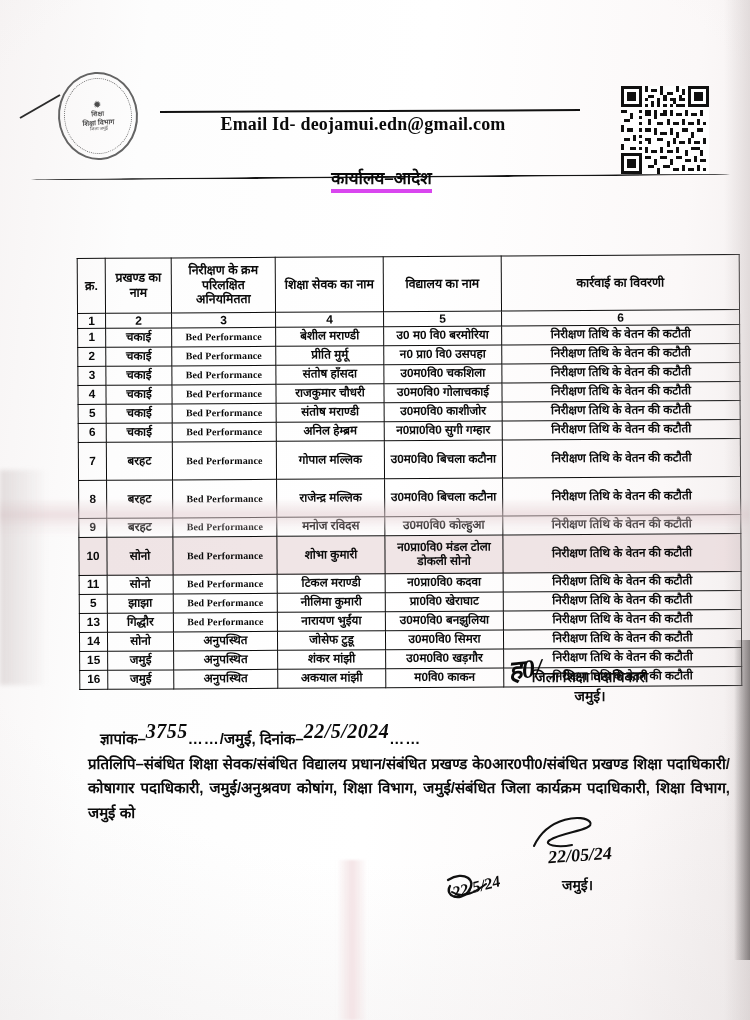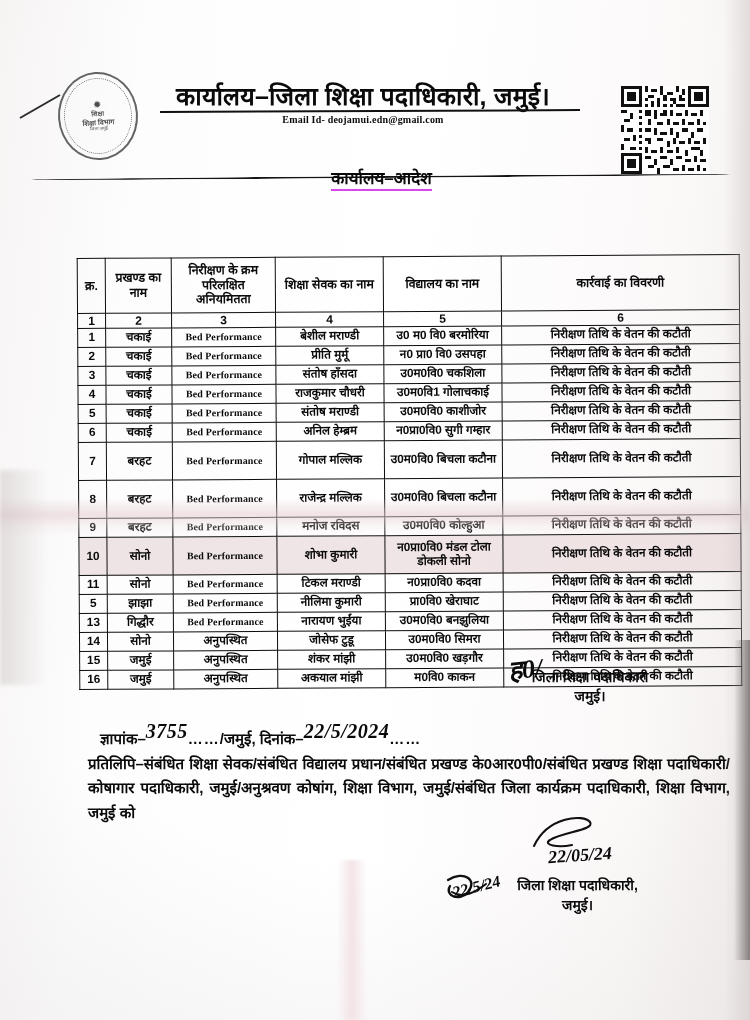--- a/index.html
+++ b/index.html
@@ -69,21 +69,21 @@
     position:absolute;left:148px;top:48px;width:430px;
     text-align:center;
     font-family:"Liberation Sans", sans-serif;
     font-size:25px;font-weight:bold;letter-spacing:.2px;
     white-space:nowrap;
   }
   #office-email{
     position:absolute;left:148px;top:84px;width:430px;
     text-align:center;
     font-family:"Liberation Serif", serif;
-    font-size:10px;font-weight:bold;letter-spacing:.2px;
+    font-size:18px;font-weight:bold;letter-spacing:.2px;
   }
   #title-rule{
     position:absolute;left:160px;top:80px;width:420px;height:2px;background:#111;
     transform:rotate(-.25deg);
   }
   #qr{
     position:absolute;left:621px;top:56px;width:88px;height:88px;
   }
   #head-rule{
     position:absolute;left:30px;top:146px;width:700px;height:0;
@@ -94,21 +94,21 @@
   #corner-fold{
     position:absolute;left:18px;top:62px;width:46px;height:30px;
     pointer-events:none;
   }
 
   
   #order-head{
     position:absolute;left:0;top:166px;width:750px;text-align:center;
     font-size:17px;font-weight:bold;
   }
-  #order-head span{border-bottom:2px solid #d946ef;padding-bottom:1px;margin-left:13px;}
+  #order-head span{border-bottom:4px solid #d946ef;padding-bottom:1px;margin-left:13px;}
   #order-para{
     position:absolute;left:88px;top:190px;width:640px;
     font-size:15.2px;line-height:1.65;
     text-align:justify;text-justify:inter-word;
     font-weight:bold;
   }
   #order-para .ltn{font-family:"Liberation Serif", serif;font-weight:bold;font-size:13.5px;}
 
   
   #order-table{
@@ -208,21 +208,20 @@
     </svg>
 
     <div id="seal">
       <div class="seal-ring"></div>
       <div class="seal-emblem">✹</div>
       <div class="seal-l1">शिक्षा</div>
       <div class="seal-l2">शिक्षा विभाग</div>
       <div class="seal-l3">जिला जमुई</div>
     </div>
 
-    <div id="office-title">कार्यालय–जिला शिक्षा पदाधिकारी, जमुई।</div>
     <div id="title-rule"></div>
     <div id="office-email">Email Id- deojamui.edn@gmail.com</div>
 
     <svg id="qr" viewBox="0 0 29 29" shape-rendering="crispEdges">
       <rect width="29" height="29" fill="#ffffff"></rect>
       <g fill="#101010">
 
         <rect x="0" y="0" width="7" height="1"></rect>
           <rect x="0" y="6" width="7" height="1"></rect>
         <rect x="0" y="0" width="1" height="7"></rect>
@@ -401,21 +400,21 @@
           <td class="eng">Bed Performance</td>
           <td>संतोष हॉंसदा</td>
           <td>उ0म0वि0 चकशिला</td>
           <td>निरीक्षण तिथि के वेतन की कटौती</td>
         </tr>
         <tr>
           <td>4</td>
           <td>चकाई</td>
           <td class="eng">Bed Performance</td>
           <td>राजकुमार चौधरी</td>
-          <td>उ0म0वि1 गोलाचकाई</td>
+          <td>उ0म0वि0 गोलाचकाई</td>
           <td>निरीक्षण तिथि के वेतन की कटौती</td>
         </tr>
         <tr>
           <td>5</td>
           <td>चकाई</td>
           <td class="eng">Bed Performance</td>
           <td>संतोष मराण्डी</td>
           <td>उ0म0वि0 काशीजोर</td>
           <td>निरीक्षण तिथि के वेतन की कटौती</td>
         </tr>
@@ -530,21 +529,20 @@
   <svg id="scribble3" width="90" height="40" viewBox="0 0 90 40">
     <path d="M6 34 C 20 4, 56 2, 62 10 C 68 18, 34 20, 22 28 C 14 33, 30 36, 44 33" fill="none" stroke="#111" stroke-width="2.1" stroke-linecap="round"></path>
   </svg>
   <div id="sign2-date">22/05/24</div>
   <svg id="scribble2" width="70" height="56" viewBox="0 0 70 56">
     <path d="M10 14 C 26 4, 40 14, 30 26 C 22 36, 6 30, 12 20" fill="none" stroke="#111" stroke-width="2.3" stroke-linecap="round"></path>
     <path d="M14 26 C 26 34, 40 24, 48 18" fill="none" stroke="#111" stroke-width="2.1" stroke-linecap="round"></path>
   </svg>
   <div id="sign2-initial">22/5/24</div>
   <div id="sign2">
-    <div>जिला शिक्षा पदाधिकारी,</div>
     <div>जमुई।</div>
   </div>
 
   <div class="crease" id="crease-mid"></div>
   <div class="crease" id="crease-left"></div>
   <div class="crease" id="crease-vert"></div>
   <div class="crease" id="edge-right"></div>
   <div class="crease" id="edge-bottomright"></div>
 </div>
 

